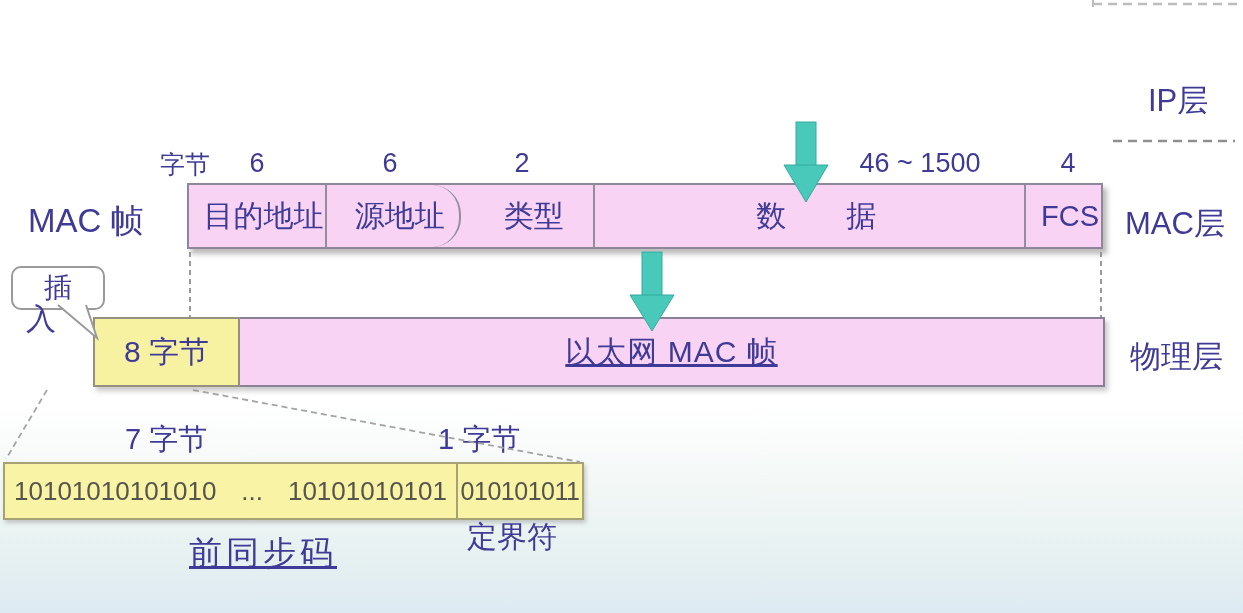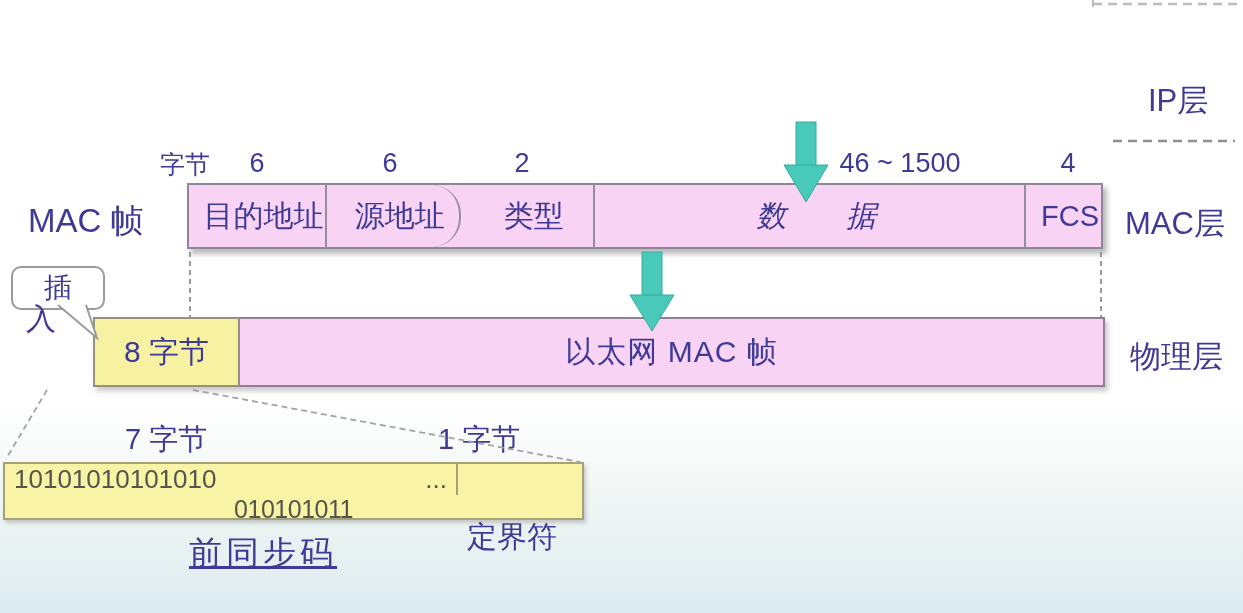--- a/index.html
+++ b/index.html
@@ -28,40 +28,40 @@
   .lbl-ip{left:1148px;top:80px;}
   .lbl-mac{left:1125px;top:203px;}
   .lbl-phy{left:1130px;top:336px;}
 
   
   .byte-unit{left:124px;top:148px;font-size:25px;margin-left:36px;}
   .bytecount{top:148px;font-size:27px;text-align:center;white-space:nowrap;}
   .bc0{left:227px;width:60px;}
   .bc1{left:360px;width:60px;}
   .bc2{left:492px;width:60px;}
-  .bc3{left:820px;width:160px;}
+  .bc3{left:840px;width:160px;}
   .bc4{left:1038px;width:60px;}
 
   
   .mac-row{
     left:187px;top:183px;width:916px;height:66px;
     display:flex;box-sizing:border-box;
     border:2px solid #8d8799;
     background:#f8d3f4;
     box-shadow:4px 5px 5px rgba(120,120,120,.5);
   }
   .mac-cell{
     box-sizing:border-box;height:100%;
     display:flex;align-items:center;justify-content:center;
     font-size:30px;white-space:pre;
     border-right:2px solid #938d9e;
     padding-left:13px;
   }
   .mc0{width:140px;} .mc1{width:136px;border-radius:29px;} .mc2{width:136px;}
-  .mc3{width:437px;font-style:italic;} .mc4{width:76px;border-right:none;font-size:29px;}
+  .mc3{width:437px;} .mc4{width:76px;border-right:none;font-size:29px;}
   .mac-row-label{left:28px;top:199px;font-size:33px;white-space:nowrap;}
 
   
   .bubble{
     left:11px;top:266px;width:90px;height:40px;
     background:#ffffff;border:2px solid #9a9a9a;border-radius:10px;
     font-size:28px;z-index:5;
   }
   .bubble-overflow{left:26px;top:299px;font-size:30px;z-index:7;}
 
@@ -71,34 +71,34 @@
     box-sizing:border-box;width:147px;height:100%;
     background:#f7f2a2;border:2px solid #96917f;
     font-size:30px;
     box-shadow:3px 4px 5px rgba(120,120,120,.4);
   }
   .phy-frame{
     box-sizing:border-box;width:865px;height:100%;
     background:#f8d3f4;border:2px solid #8d8096;border-left:none;
     font-size:30px;letter-spacing:1px;
     box-shadow:3px 4px 5px rgba(120,120,120,.4);
+    text-decoration:underline;
   }
 
   
   .width-label{top:420px;font-size:29px;text-align:left;white-space:nowrap;}
   .wl-7{left:125px;width:200px;}
   .wl-1{left:438px;width:160px;}
 
   
   .bits-box{
     left:3px;top:462px;width:581px;height:58px;
     display:flex;box-sizing:border-box;
     border:2px solid #a7a176;background:#f8f3a5;
     box-shadow:2px 3px 4px rgba(130,130,130,.4);
-    flex-direction:column;
   }
   .bits-left{
     box-sizing:border-box;width:453px;height:100%;
     border-right:2px solid #a7a176;
     display:flex;align-items:center;justify-content:space-between;
     padding:0 9px;font-size:26px;color:#57534d;white-space:nowrap;
   }
   .bits-right{
     flex:1;height:100%;display:flex;align-items:center;justify-content:center;
     font-size:25px;color:#57534d;letter-spacing:-0.5px;white-space:nowrap;
@@ -145,20 +145,21 @@
   </div>
   <div class="abs layer-label lbl-phy">物理层</div>
 
   <div class="abs width-label wl-7">7 字节</div>
   <div class="abs width-label wl-1">1 字节</div>
 
   <div class="abs bits-box">
     <div class="bits-left">
       <span>10101010101010</span>
       <span>...</span>
+      <span>10101010101</span>
     </div>
     <div class="bits-right">010101011</div>
   </div>
 
   <div class="abs preamble-name">前同步码</div>
   <div class="abs sfd-name">
     <div>定界符</div>
   </div>
 
   <svg class="abs overlay" viewBox="0 0 1243 613">

